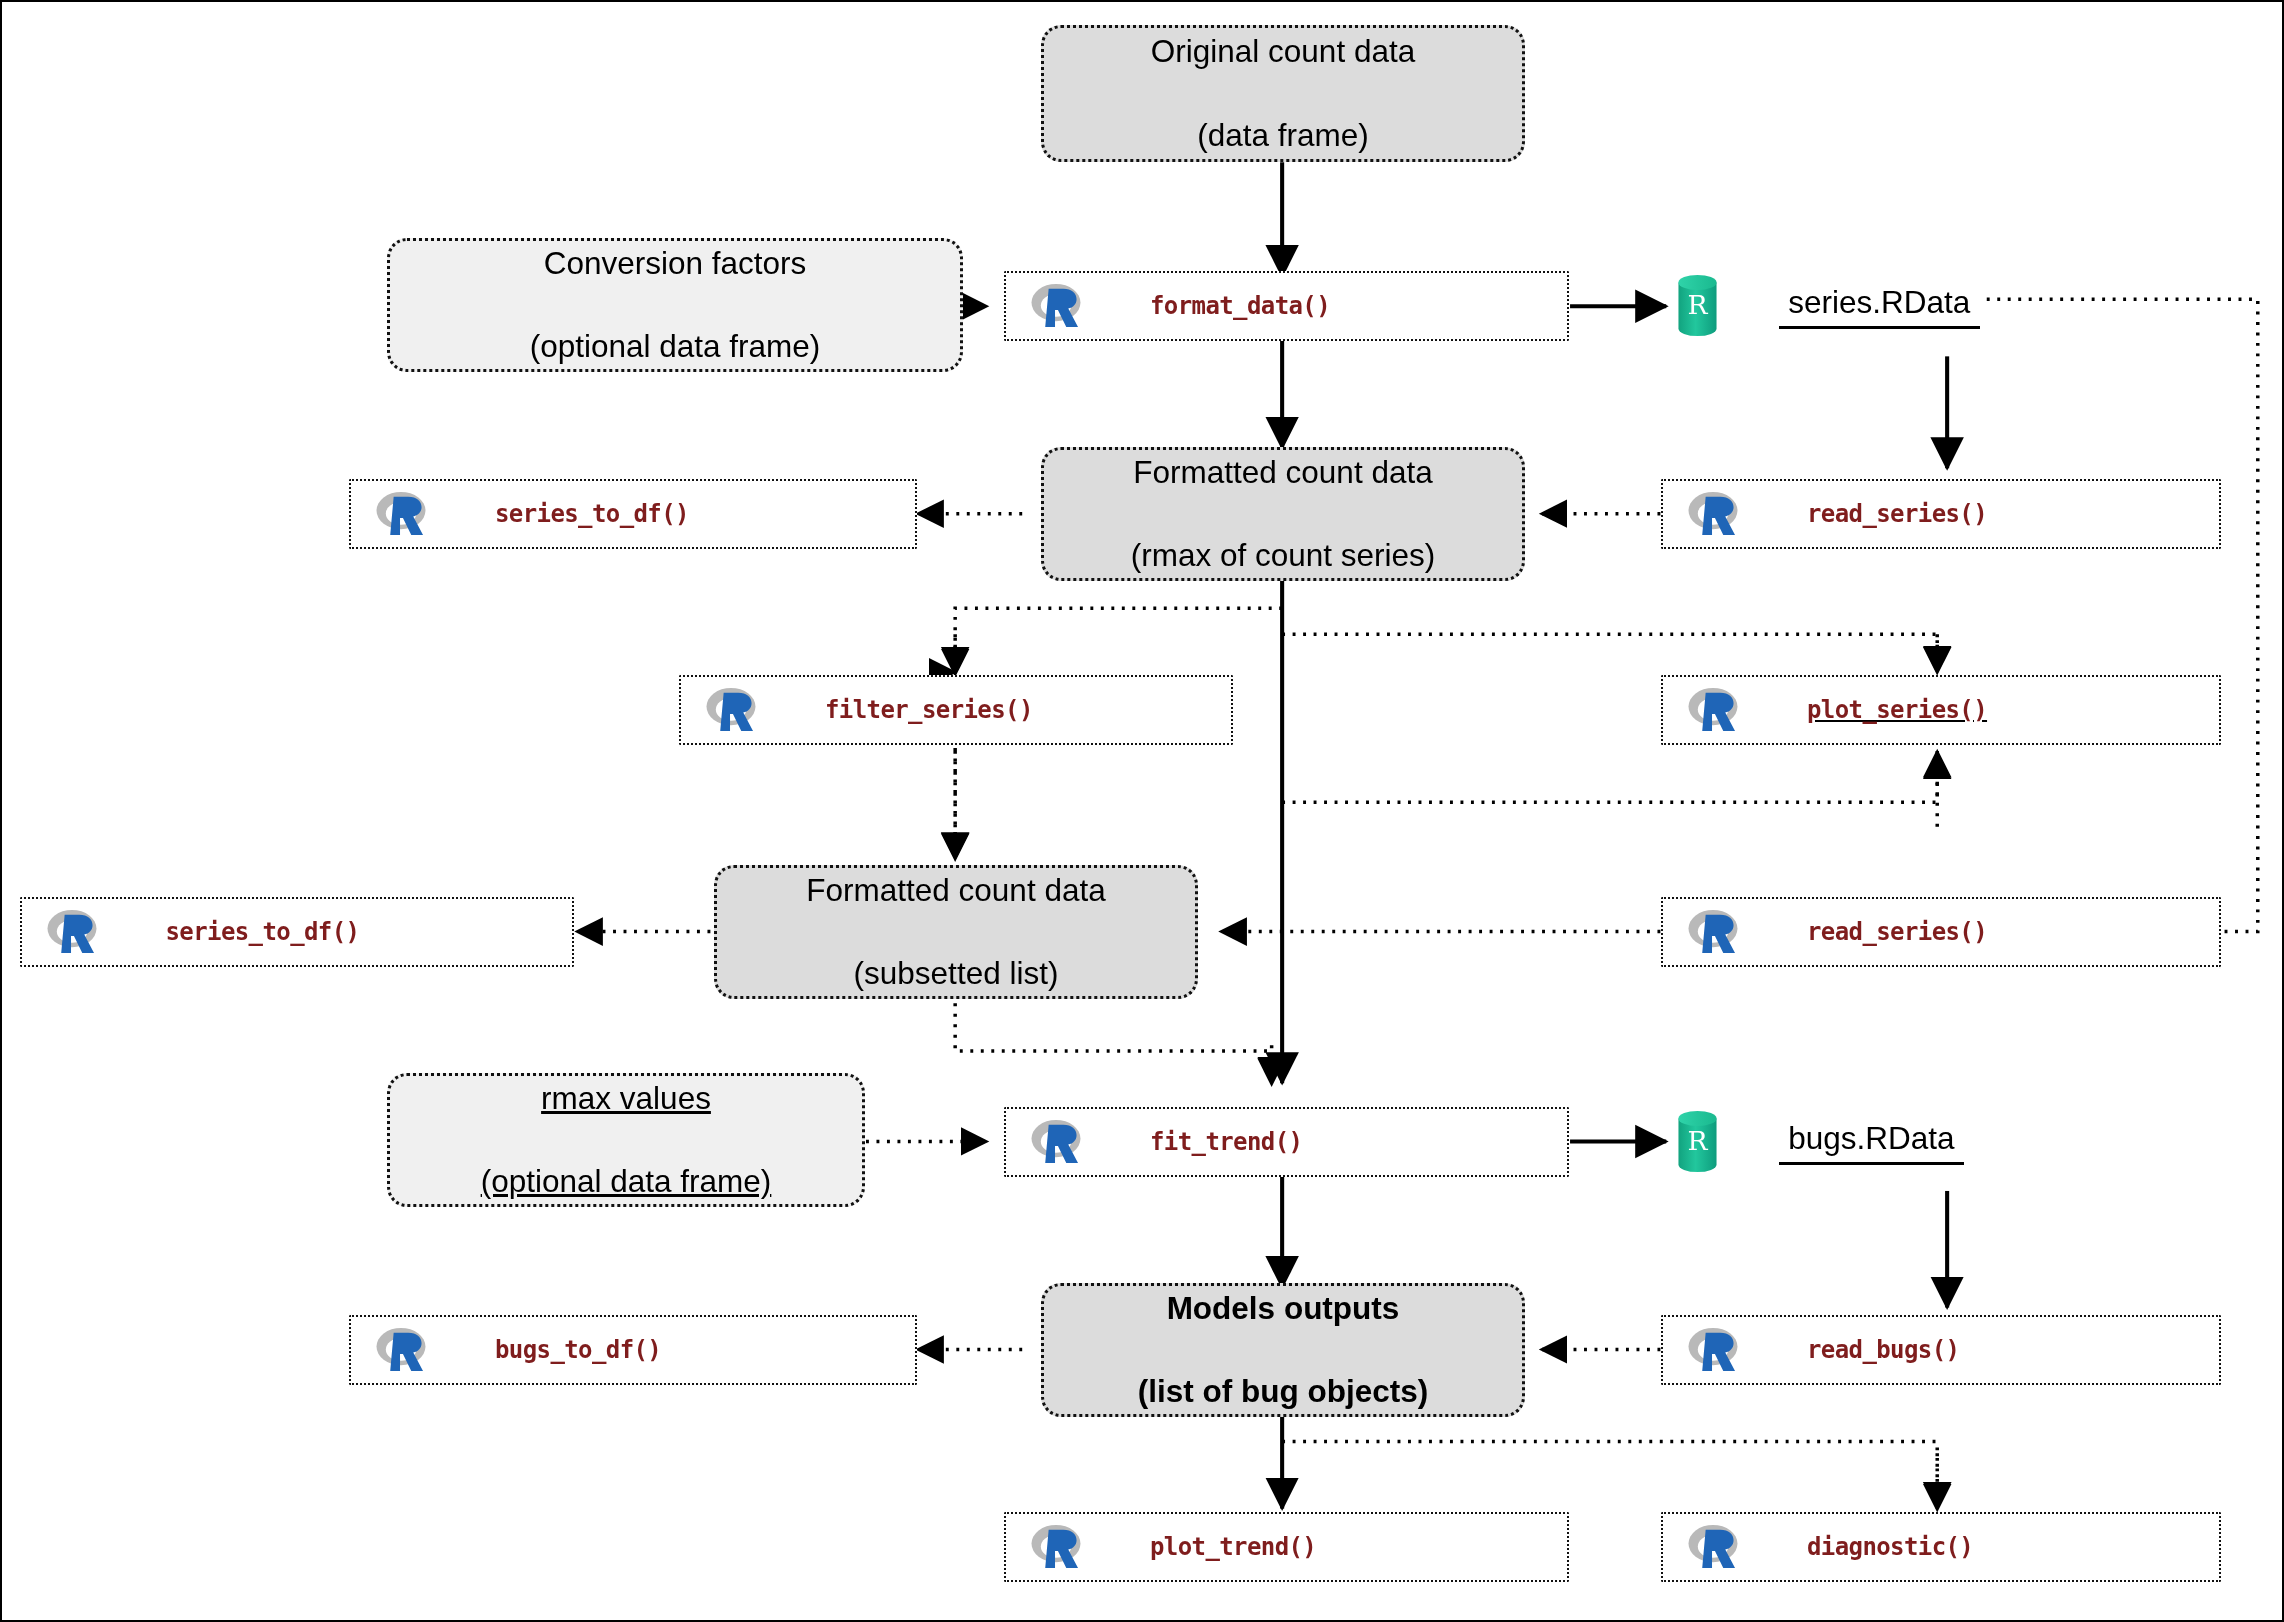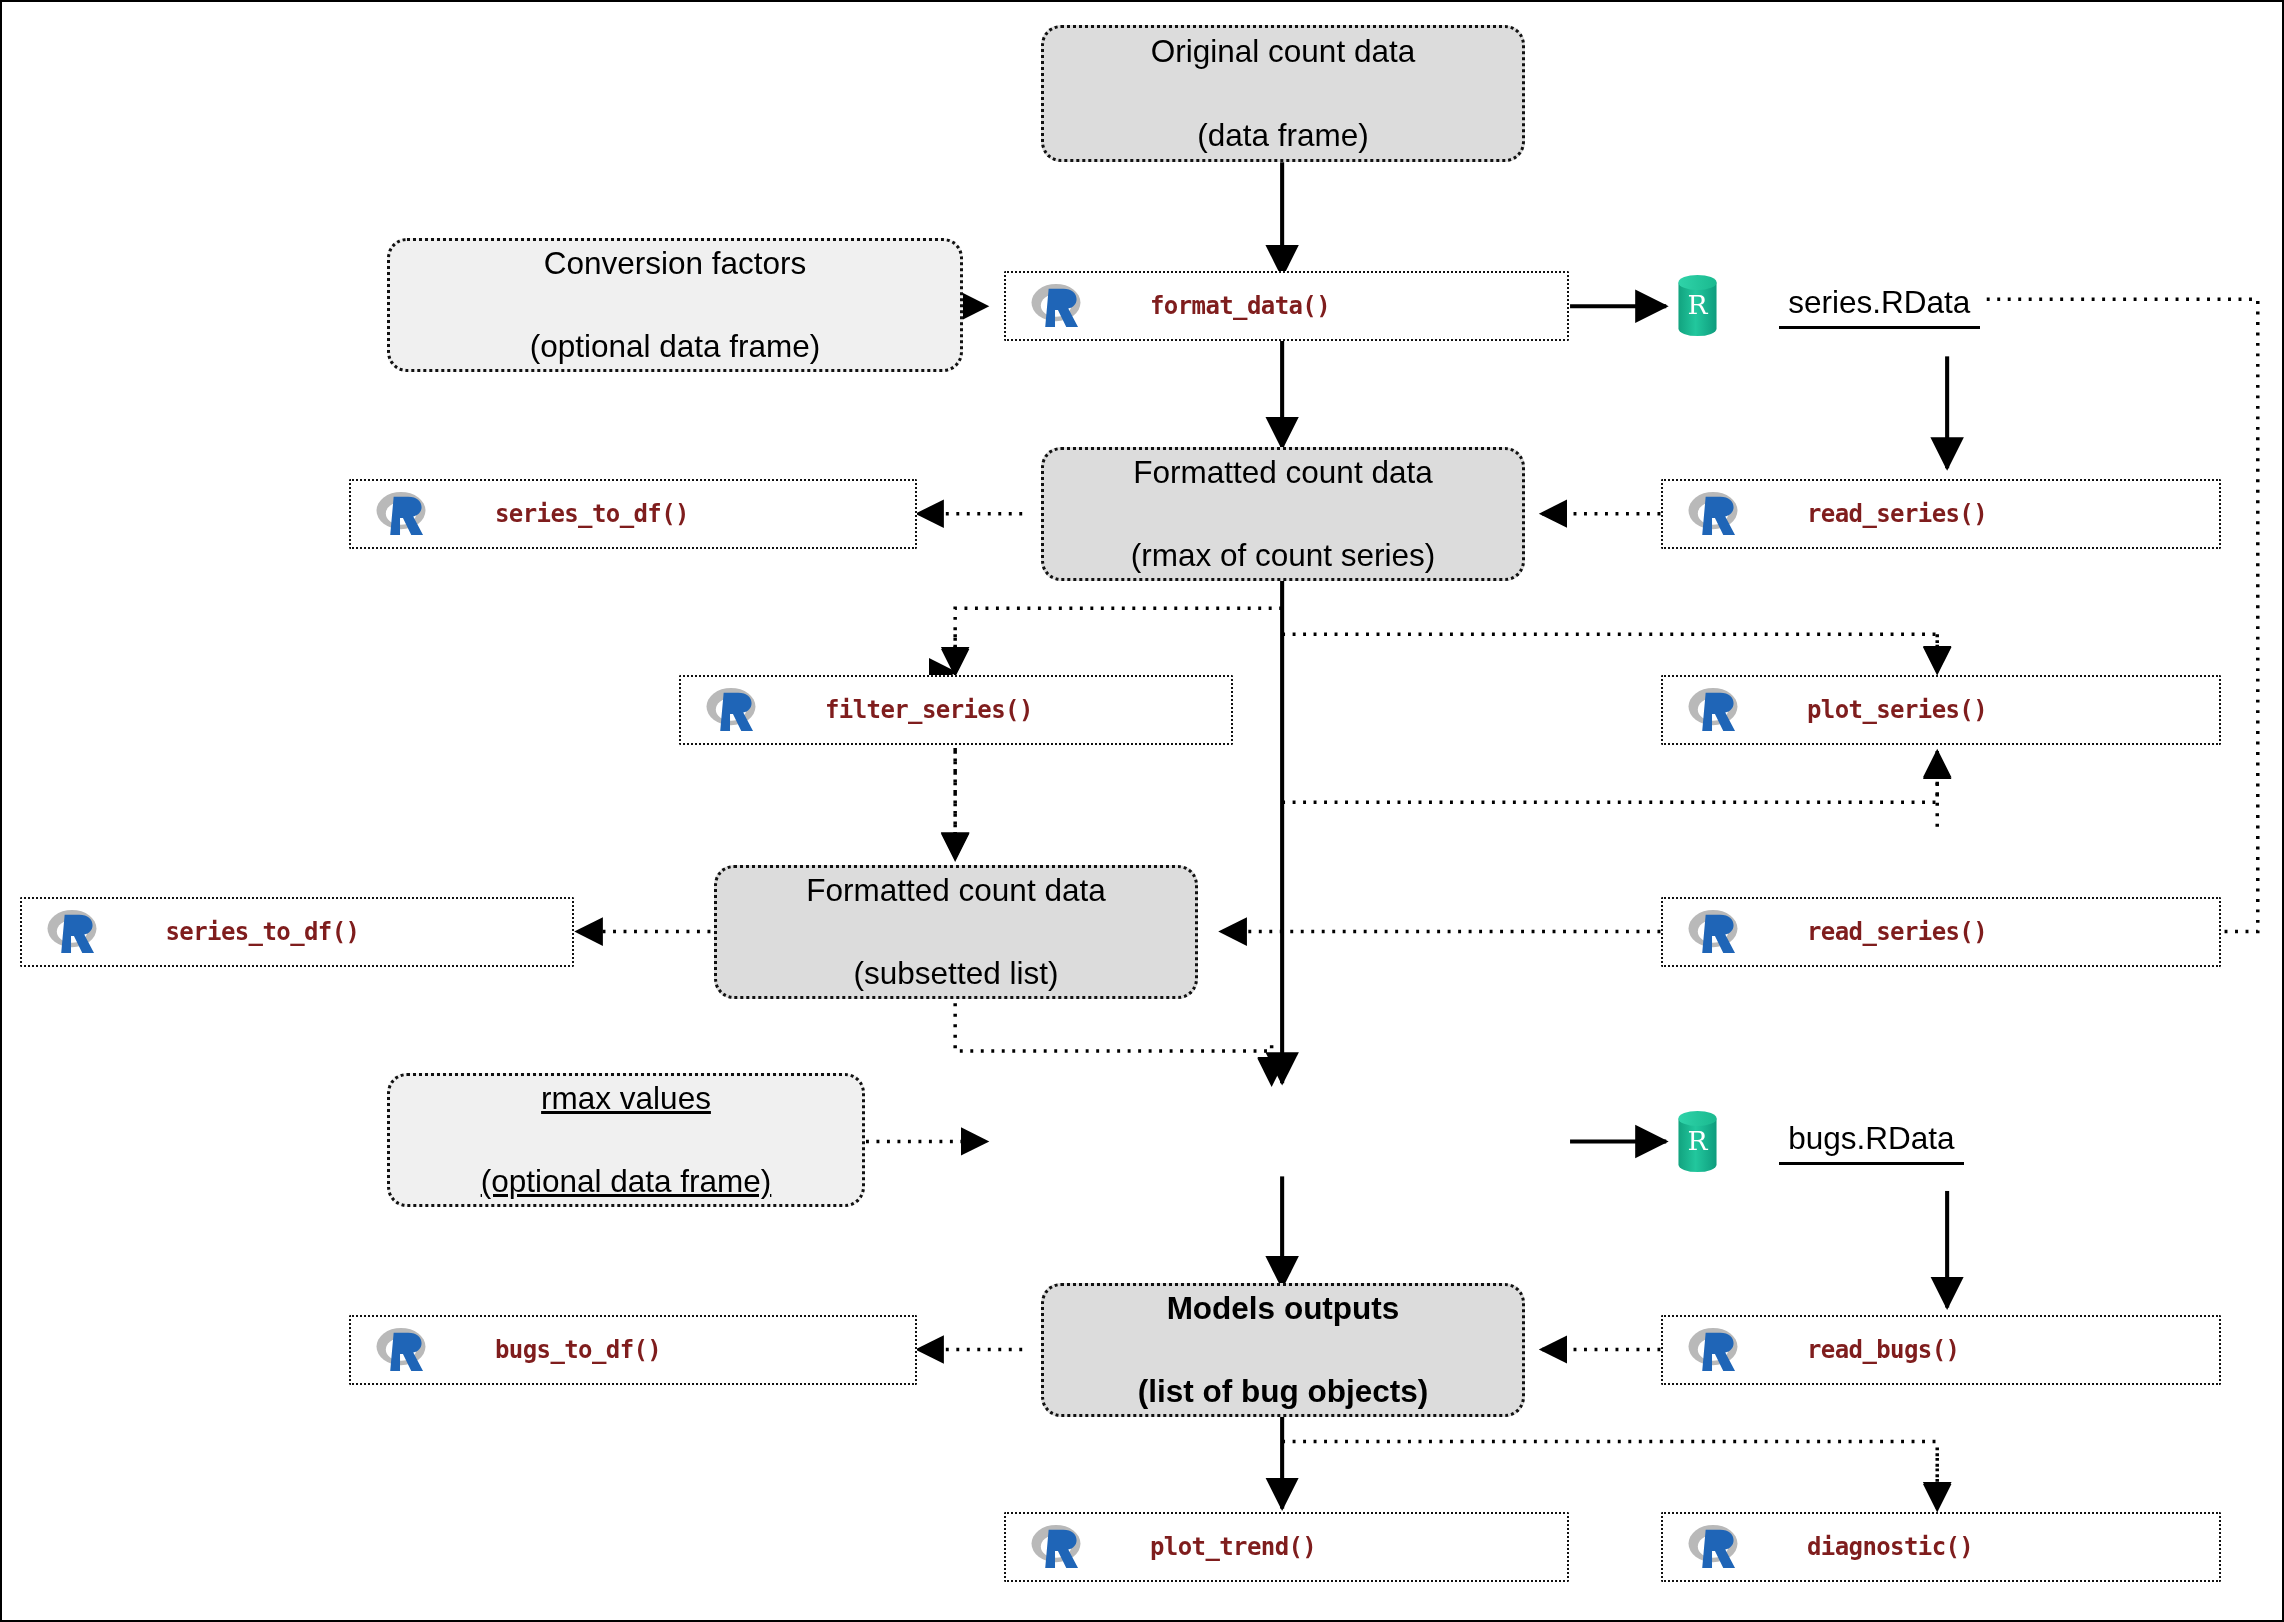--- a/index.html
+++ b/index.html
@@ -184,21 +184,21 @@
   <span class="rlogo">
     <svg width="54" height="47" viewBox="0 0 110 96">
       <ellipse cx="55" cy="42" rx="50" ry="38" fill="#b9b9b9"></ellipse>
       <ellipse cx="55" cy="48" rx="31" ry="23" fill="#ffffff"></ellipse>
       <path d="M40 14 h30 c17 0 27 9 27 21 0 10-7 17-17 19 l20 38 h-24 l-17-35 h-6 v35 h-20 z" fill="#1f65b7"></path>
     </svg>
   </span>
   <span class="fn-label">filter_series()</span>
 </div>
 
-<div class="node fn-node" style="left:1659px;top:673px;width:560px;height:70px;">
+<div class="node fn-node" style="left:1659px;top:673px;width:560px;height:70px;text-decoration:underline;">
   <span class="rlogo">
     <svg width="54" height="47" viewBox="0 0 110 96">
       <ellipse cx="55" cy="42" rx="50" ry="38" fill="#b9b9b9"></ellipse>
       <ellipse cx="55" cy="48" rx="31" ry="23" fill="#ffffff"></ellipse>
       <path d="M40 14 h30 c17 0 27 9 27 21 0 10-7 17-17 19 l20 38 h-24 l-17-35 h-6 v35 h-20 z" fill="#1f65b7"></path>
     </svg>
   </span>
   <span class="fn-label">plot_series()</span>
 </div>
 
@@ -227,20 +227,30 @@
     </svg>
   </span>
   <span class="fn-label">read_series()</span>
 </div>
 
 <div class="node data-node light" style="left:385px;top:1071px;width:478px;height:134px;text-decoration:underline;">
   <div class="l1">rmax values</div>
   <div class="l2">(optional data frame)</div>
 </div>
 
+<div class="node fn-node" style="left:1002px;top:1105px;width:565px;height:70px;">
+  <span class="rlogo">
+    <svg width="54" height="47" viewBox="0 0 110 96">
+      <ellipse cx="55" cy="42" rx="50" ry="38" fill="#b9b9b9"></ellipse>
+      <ellipse cx="55" cy="48" rx="31" ry="23" fill="#ffffff"></ellipse>
+      <path d="M40 14 h30 c17 0 27 9 27 21 0 10-7 17-17 19 l20 38 h-24 l-17-35 h-6 v35 h-20 z" fill="#1f65b7"></path>
+    </svg>
+  </span>
+  <span class="fn-label">fit_trend()</span>
+</div>
 
 <div class="node file-node" style="left:1673px;top:1101px;width:361px;height:79px;">
   <span class="rlogo">
     <svg width="45" height="65" viewBox="0 0 78 112">
       <defs>
         <linearGradient id="cyl2" x1="0" y1="0" x2="1" y2="0">
           <stop offset="0%" stop-color="#12a37f"></stop>
           <stop offset="45%" stop-color="#22c79d"></stop>
           <stop offset="100%" stop-color="#0e9c7d"></stop>
         </linearGradient>

